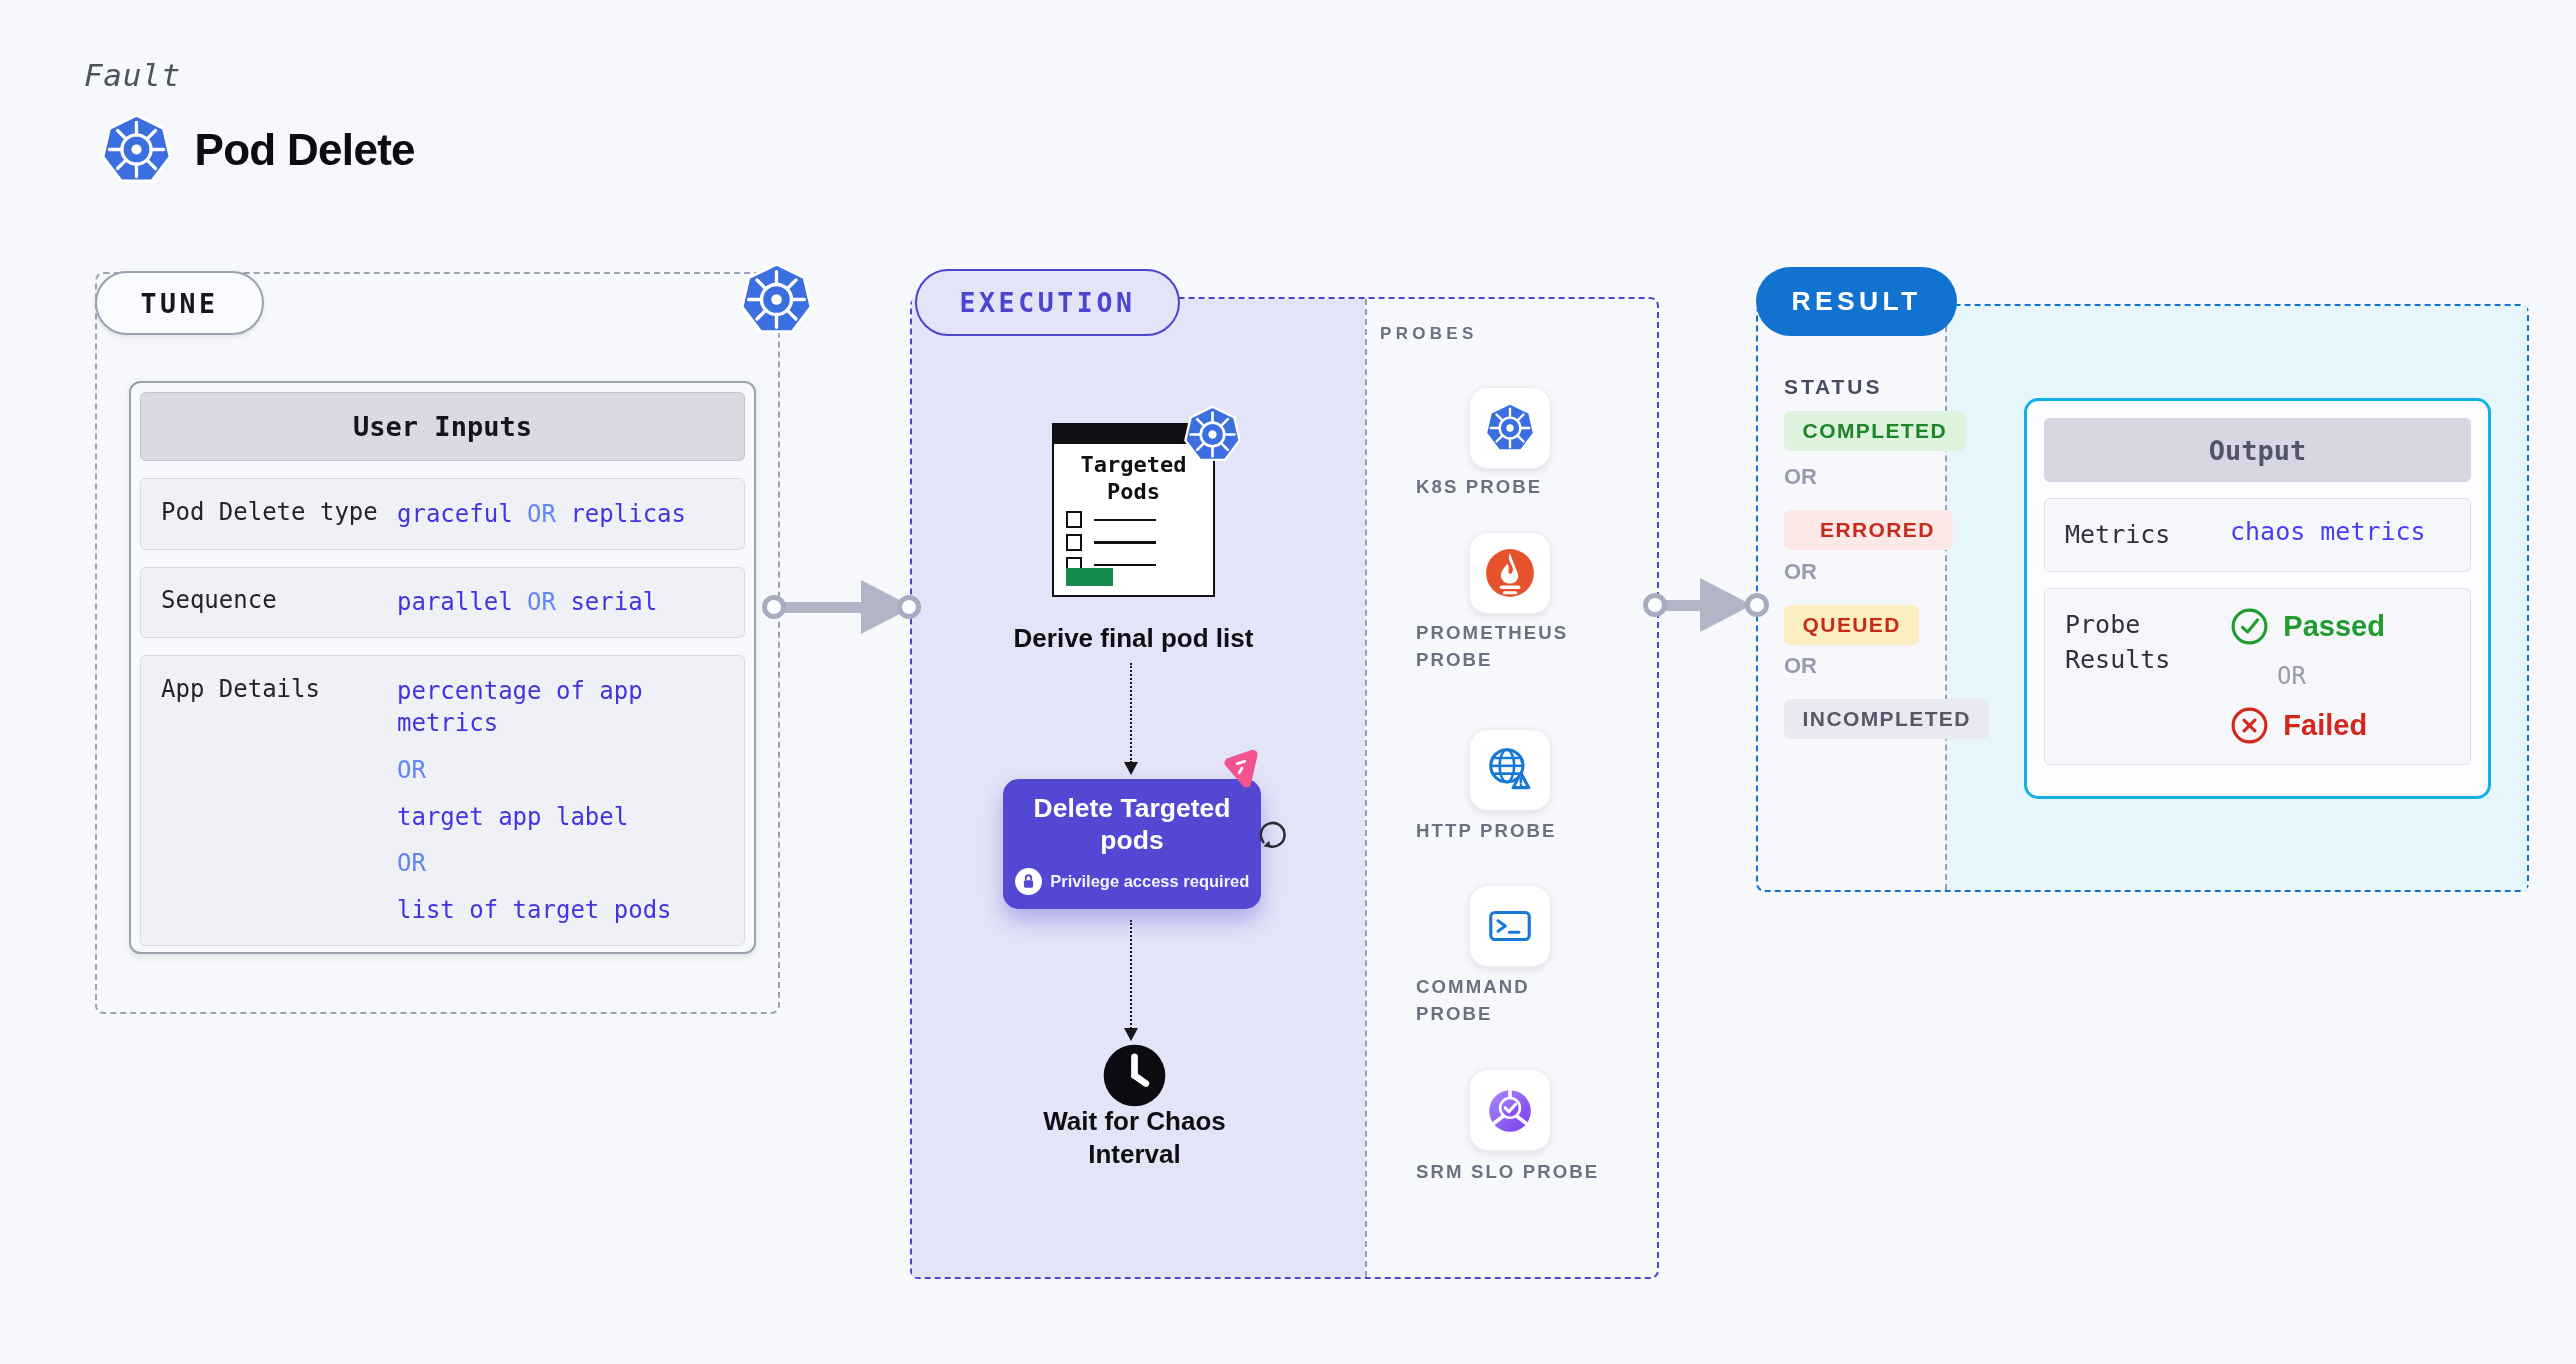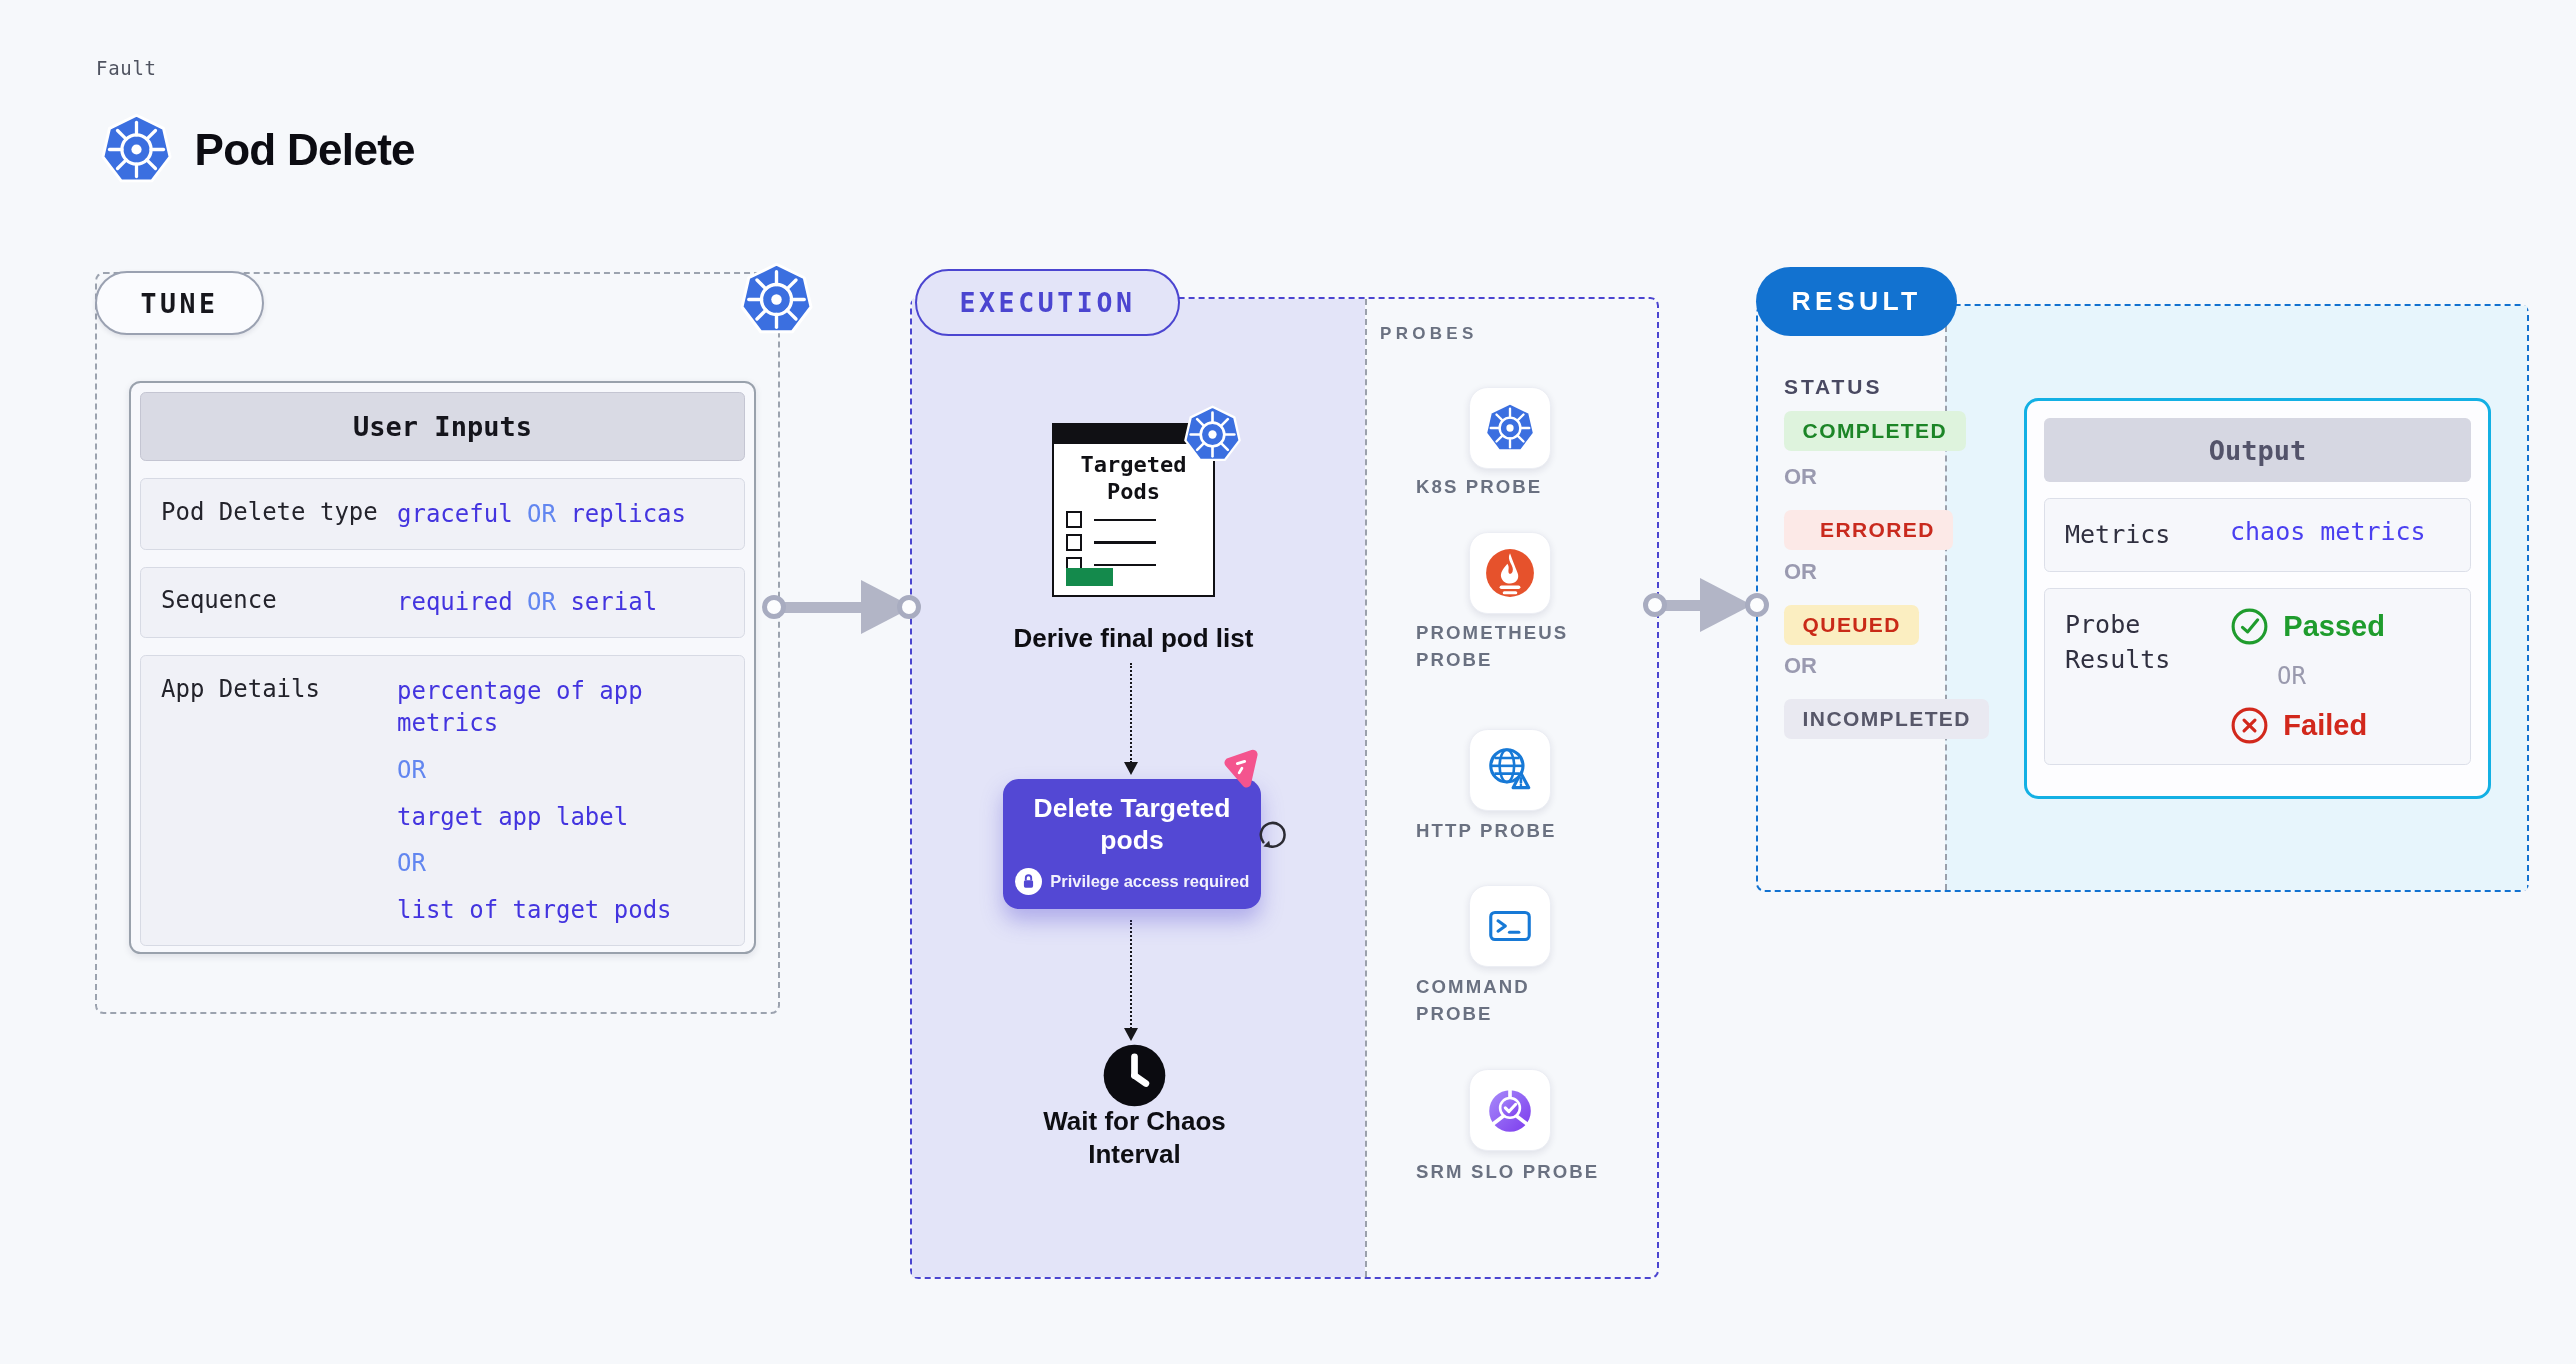--- a/index.html
+++ b/index.html
@@ -7,21 +7,21 @@
     position:relative; width:2576px; height:1365px; overflow:hidden;
     background:#f6f8fb;
     font-family:"Liberation Sans","DejaVu Sans",sans-serif;
     color:#15151c;
   }
   .abs{position:absolute;}
   .mono{font-family:"DejaVu Sans Mono","Liberation Mono",monospace;}
   .flexc{display:flex;align-items:center;justify-content:center;}
 
   
-  #fault-label{left:96px;top:57px;font-size:19px;color:#4f5360;letter-spacing:0.7px;}
+  #fault-label{left:84px;top:57px;font-size:31px;color:#4f5360;letter-spacing:0.7px;font-style:italic;}
   #title-row{left:100px;top:113px;display:flex;align-items:center;gap:21.5px;}
   #title-k8s{width:73px;height:73px;}
   #page-title{font-size:44px;font-weight:800;color:#0c0c12;letter-spacing:-0.7px;}
 
   
   .pill{border-radius:43px;letter-spacing:3.6px;font-weight:700;z-index:6;}
   #tune-badge{left:95px;top:271px;width:165px;height:60px;background:#fafbfe;border:2.1px solid #9aa1b1;
     color:#17171d;font-size:26.5px;box-shadow:0 2.1px 5.7px rgba(30,30,60,.10);}
   #exec-badge{left:915px;top:269px;width:261px;height:63px;background:#e3e4f8;border:2.9px solid #4b45d0;
     color:#4b45d0;font-size:26.5px;}
@@ -172,21 +172,21 @@
       <div class="ui-label mono">Pod Delete type</div>
       <div class="ui-value mono">
         <span>graceful</span>
         <span class="or-inline">OR</span>
         <span>replicas</span>
       </div>
     </div>
     <div class="ui-row">
       <div class="ui-label mono">Sequence</div>
       <div class="ui-value mono">
-        <span>required</span>
+        <span>parallel</span>
         <span class="or-inline">OR</span>
         <span>serial</span>
       </div>
     </div>
     <div class="ui-row">
       <div class="ui-label mono">App Details</div>
       <div class="ui-value mono">
         <span class="opt-block">percentage of app metrics</span>
         <span class="or-block">OR</span>
         <span class="opt-block">target app label</span>

